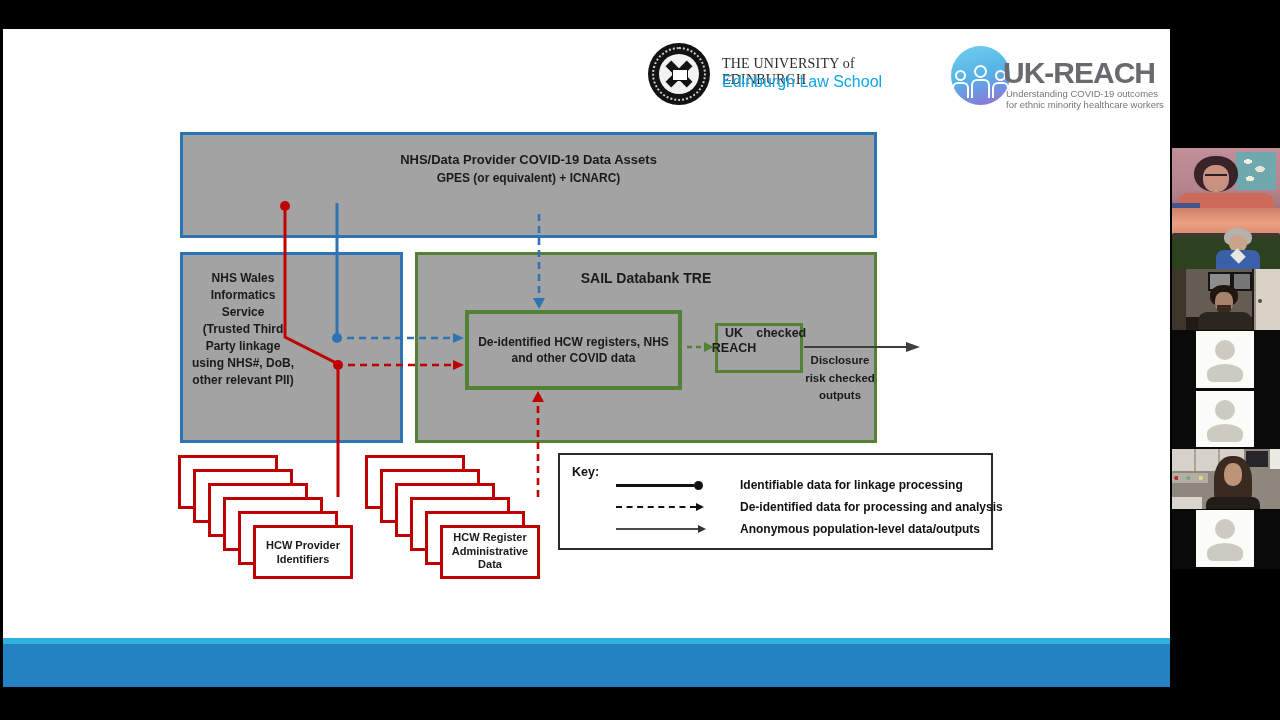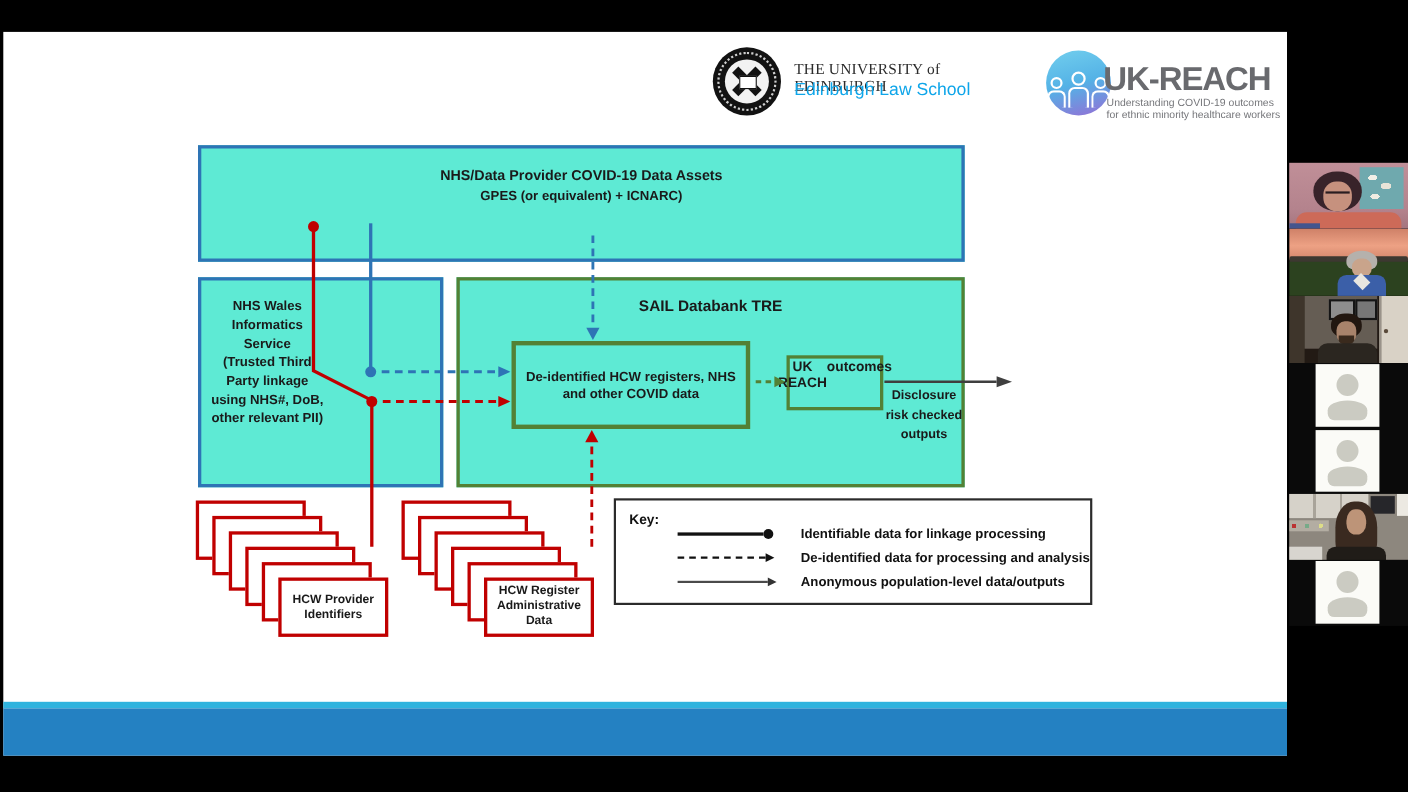--- a/index.html
+++ b/index.html
@@ -32,21 +32,21 @@
   .person { display:flex; flex-direction:column; align-items:center; }
   .p-head { width:7px; height:7px; border-radius:50%; border:2px solid #fff; background:transparent; }
   .p-body { width:13px; height:14px; border:2px solid #fff; border-bottom:none; border-radius:6px 6px 0 0; margin-top:1px; background:transparent; }
   .person.mid .p-head { width:9px; height:9px; }
   .person.mid .p-body { width:15px; height:17px; }
   .ukr-wordmark { left:1003px; top:56px; font-size:30px; font-weight:700; letter-spacing:-1px; color:#696a6e; }
   .ukr-tag1 { left:1006px; top:88px; font-size:9.5px; color:#75767a; }
   .ukr-tag2 { left:1006px; top:99px; font-size:9.5px; color:#75767a; }
 
   
-  .dbox { box-sizing:border-box; background:#5eead4; color:#1a1a1a; }
+  .dbox { box-sizing:border-box; background:#a3a3a3; color:#1a1a1a; }
   .blue-box  { border:3px solid #2e74b5; }
   .green-box { border:3px solid #538135; }
 
   .nhs-assets { left:180px; top:132px; width:697px; height:106px; text-align:center; }
   .nhs-assets .ttl { margin-top:17px; font-size:13px; font-weight:700; }
   .nhs-assets .sub { margin-top:3px; font-size:12px; font-weight:700; line-height:16px; }
 
   .wales { left:180px; top:252px; width:223px; height:191px; }
   .wales .txt { margin:15px 0 0 8px; width:104px; text-align:center; font-size:12px; font-weight:700; line-height:17px; }
 
@@ -69,21 +69,21 @@
   .key-label { position:absolute; left:12px; top:10px; font-size:12.5px; font-weight:700; color:#111; }
   .key-row { position:absolute; left:56px; display:flex; align-items:center; height:16px; }
   .key-row.r1 { top:22px; } .key-row.r2 { top:44px; } .key-row.r3 { top:66px; }
   .sym { width:104px; display:flex; align-items:center; }
   .sym .ln { width:78px; height:3px; background:#111; }
   .sym .dot { width:9px; height:9px; border-radius:50%; background:#111; }
   .sym.dashed .ln { width:80px; height:0; background:none; border-top:2.5px dashed #111; }
   .sym.gray .ln { width:82px; height:2px; background:#4a4a4a; }
   .ah { width:0; height:0; border-top:4.5px solid transparent; border-bottom:4.5px solid transparent; border-left:8px solid #111; }
   .sym.gray .ah { border-left-color:#333; }
-  .key-row .lbl { margin-left:8px; font-size:12px; font-weight:700; color:#111; white-space:nowrap; }
+  .key-row .lbl { margin-left:20px; font-size:12px; font-weight:700; color:#111; white-space:nowrap; }
 
   
   .stack { width:176px; height:126px; }
   .stack-left  { left:178px; top:455px; }
   .stack-right { left:365px; top:455px; }
   .card { position:absolute; width:100px; height:54px; background:#fff; border:3px solid #c00000; box-sizing:border-box; }
   .c0{left:0;top:0} .c1{left:15px;top:14px} .c2{left:30px;top:28px}
   .c3{left:45px;top:42px} .c4{left:60px;top:56px} .c5{left:75px;top:70px}
   .card .clbl { width:90px; margin:4px auto 0; text-align:center; font-size:11px; font-weight:700; line-height:13.5px; color:#1a1a1a; }
   .stack-right .card .clbl { margin-top:3px; width:86px; }
@@ -201,21 +201,21 @@
   <div class="ttl">SAIL Databank TRE</div>
 </div>
 
 <div class="abs dbox green-box deid">
   <div>De-identified HCW registers, NHS</div>
   <div>and other COVID data</div>
 </div>
 
 <div class="abs dbox green-box ukr-analysis">
   <div>UK REACH</div>
-  <div>outcomes</div>
+  <div>checked</div>
 </div>
 
 <div class="abs disclosure">Disclosure risk checked outputs</div>
 
 <div class="abs keybox">
   <div class="key-label">Key:</div>
   <div class="key-row r1">
     <div class="sym">
         <div class="ln"></div>
         <div class="dot"></div>

